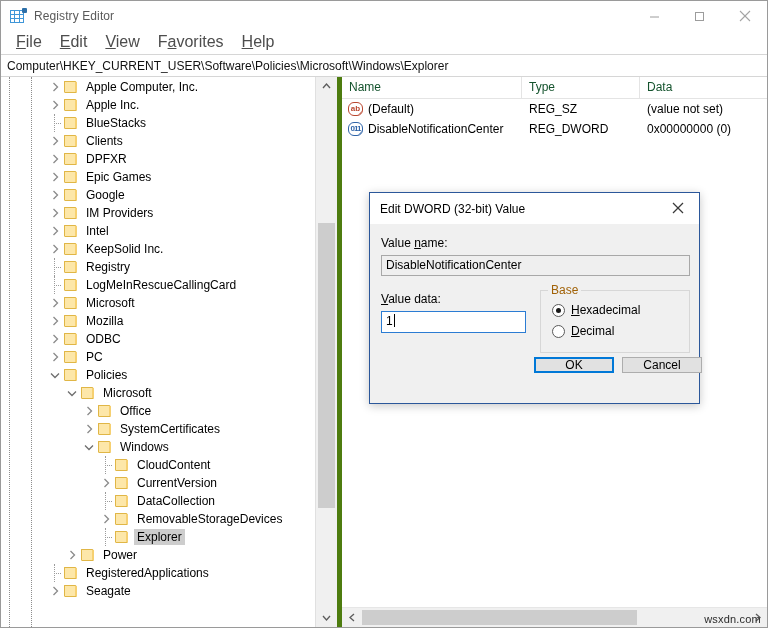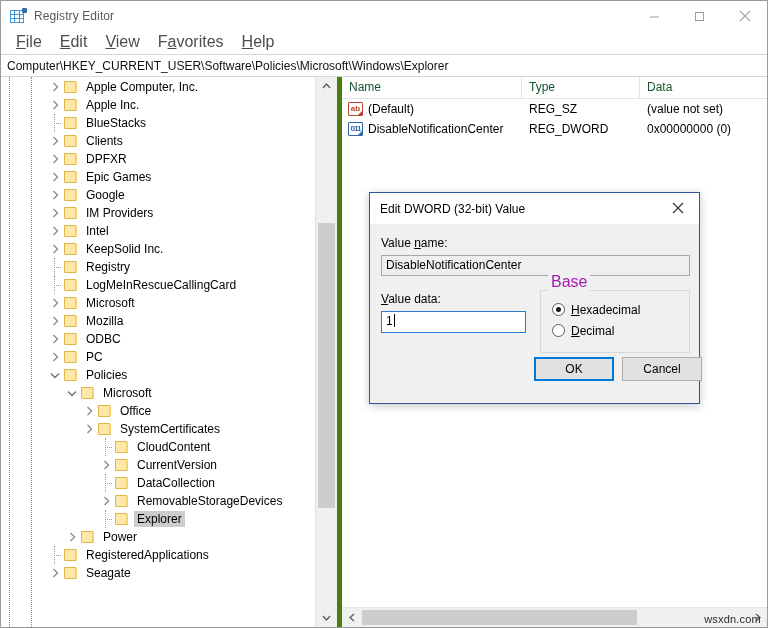--- a/index.html
+++ b/index.html
@@ -331,21 +331,21 @@
   .cell.data { flex: 1; padding-left: 7px; }
 
   .vicon {
     width: 15px; height: 14px;
     min-width: 15px;
     margin-right: 5px;
     position: relative;
     border: 1px solid #b9462f;
     background: #ffffff;
     box-sizing: border-box;
-    border-radius: 1px;
+    border-radius: 6px;
     font-size: 8px;
     line-height: 12px;
     text-align: center;
     color: #b9462f;
     font-weight: bold;
     font-family: "Liberation Sans", sans-serif;
     overflow: hidden;
   }
   .vicon.dword {
     border-color: #2f64a8;
@@ -446,30 +446,30 @@
   }
   #base-group {
     position: absolute;
     left: 170px; top: 97px;
     width: 150px; height: 63px;
     border: 1px solid #d7d7d7;
     box-sizing: border-box;
   }
   #base-legend {
     position: absolute;
-    left: 178px; top: 80px;
+    left: 178px; top: 90px;
     background: #f0f0f0;
     padding: 0 3px;
-    font-size: 16px;
-    color: #a21caf;
+    font-size: 12px;
+    color: #a16207;
   }
   .radio-row {
     position: absolute;
     display: flex;
-    align-items: flex-start;
+    align-items: center;
     font-size: 12px;
     color: #000000;
   }
   .radio {
     width: 13px; height: 13px;
     min-width: 13px;
     border: 1px solid #5a5a5a;
     border-radius: 50%;
     background: #ffffff;
     margin-right: 6px;
@@ -479,21 +479,21 @@
   .radio.on::after {
     content: "";
     position: absolute;
     left: 3px; top: 3px;
     width: 5px; height: 5px;
     border-radius: 50%;
     background: #1a1a1a;
   }
   .btn {
     position: absolute;
-    height: 24px;
+    height: 16px;
     background: #e1e1e1;
     border: 1px solid #adadad;
     box-sizing: border-box;
     font-size: 12px;
     color: #000000;
     display: flex;
     align-items: center;
     justify-content: center;
   }
   #ok-btn {
@@ -829,20 +829,34 @@
                 </svg>
               </span>
               <span class="folder">
                 <span class="tab"></span>
                 <span class="body"></span>
                 <span class="spine"></span>
               </span>
               <span class="tlabel">SystemCertificates</span>
             </div>
             <div class="trow">
+              <span class="indent" style="width: 80px;"></span>
+              <span class="twist">
+                <svg width="10" height="7" viewBox="0 0 10 7">
+                  <polyline points="1,1.5 5,5.5 9,1.5" fill="none" stroke="#6e6e6e" stroke-width="1.3"></polyline>
+                </svg>
+              </span>
+              <span class="folder">
+                <span class="tab"></span>
+                <span class="body"></span>
+                <span class="spine"></span>
+              </span>
+              <span class="tlabel">Windows</span>
+            </div>
+            <div class="trow">
               <span class="indent" style="width: 97px;"></span>
               <span class="tleaf-dots"></span>
               <span class="folder">
                 <span class="tab"></span>
                 <span class="body"></span>
                 <span class="spine"></span>
               </span>
               <span class="tlabel">CloudContent</span>
             </div>
             <div class="trow">

